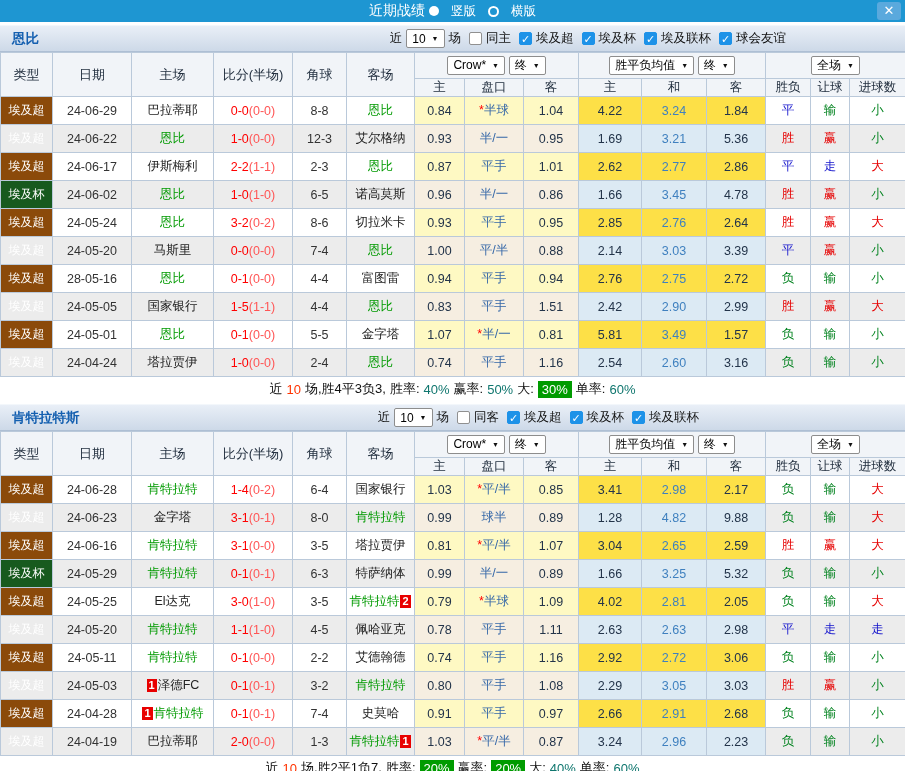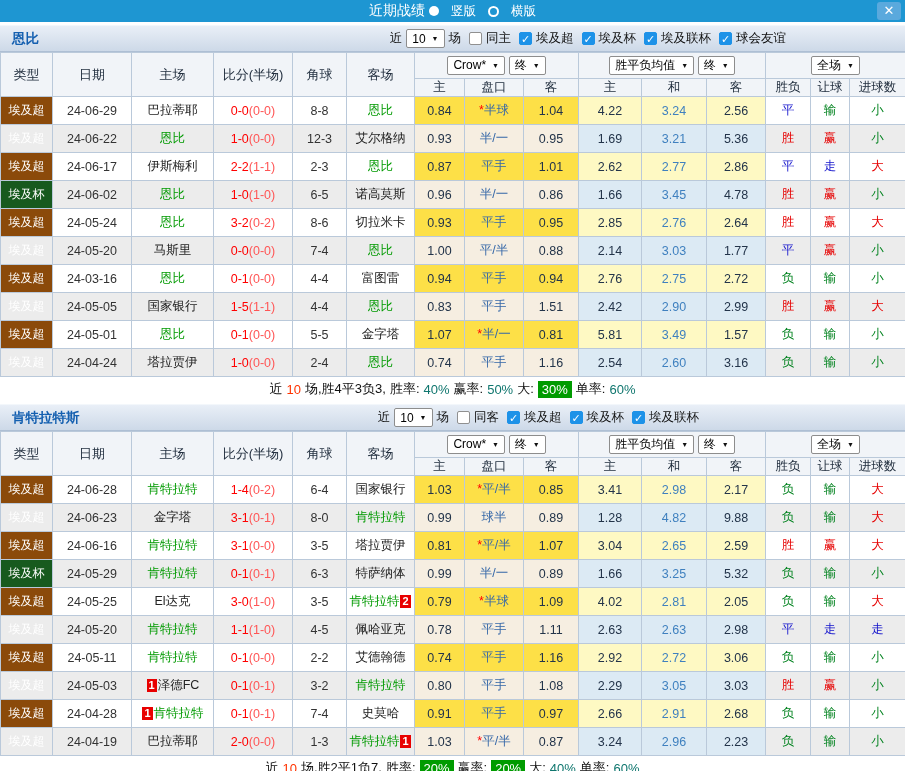--- a/index.html
+++ b/index.html
@@ -54,23 +54,23 @@
     border: 1px solid #bac9da; text-align: center;
     overflow: hidden; white-space: nowrap;
   }
   thead th { background: #f1f4f8; font-weight: normal; font-size: 13px; color: #222f3f; }
   .ddrow th { height: 26px; }
   .subrow th { height: 17px; font-size: 12.5px; }
   tbody td { height: 28px; font-size: 12.5px; color: #333; background: #fff; }
   tr.even td { background: #ececec; }
   td.league { background: #8b4a0a; color: #fff; font-size: 12px; }
   td.league.cup { background: #175a1e; }
-  td.cream { background: #fde047; }
+  td.cream { background: #fef9c3; }
   tr.even td.cream { background: #f6eee1; }
-  td.blue { background: #fef9c3; }
+  td.blue { background: #fde047; }
   tr.even td.blue { background: #dceaf4; }
   .subj { color: #009a00; }
   .opp { color: #222; }
   td.score { color: #f00; }
   .half { color: #f55; }
   td.od, td.av { color: #23344a; }
   td.hc { color: #3668a8; }
   td.avm { color: #3f80bf; }
   .star { color: #f00; }
   .badge {
@@ -191,21 +191,21 @@
             <td class="date">24-06-29</td>
             <td><span class="opp">巴拉蒂耶</span></td>
             <td class="score"><span>0-0</span><span class="half">(0-0)</span></td>
             <td>8-8</td>
             <td><span class="subj">恩比</span></td>
             <td class="cream od">0.84</td>
             <td class="cream hc"><span class="star">*</span><span>半球</span></td>
             <td class="cream od">1.04</td>
             <td class="blue av">4.22</td>
             <td class="blue avm">3.24</td>
-            <td class="blue av">2.56</td>
+            <td class="blue av">1.84</td>
             <td class="res-b">平</td>
             <td class="res-g">输</td>
             <td class="res-g">小</td>
           </tr>
           <tr class="even">
             <td class="league">埃及超</td>
             <td class="date">24-06-22</td>
             <td><span class="subj">恩比</span></td>
             <td class="score"><span>1-0</span><span class="half">(0-0)</span></td>
             <td>12-3</td>
@@ -276,28 +276,28 @@
             <td class="date">24-05-20</td>
             <td><span class="opp">马斯里</span></td>
             <td class="score"><span>0-0</span><span class="half">(0-0)</span></td>
             <td>7-4</td>
             <td><span class="subj">恩比</span></td>
             <td class="cream od">1.00</td>
             <td class="cream hc"><span>平/半</span></td>
             <td class="cream od">0.88</td>
             <td class="blue av">2.14</td>
             <td class="blue avm">3.03</td>
-            <td class="blue av">1.77</td>
+            <td class="blue av">3.39</td>
             <td class="res-b">平</td>
             <td class="res-r">赢</td>
             <td class="res-g">小</td>
           </tr>
           <tr>
             <td class="league">埃及超</td>
-            <td class="date">24-03-16</td>
+            <td class="date">28-05-16</td>
             <td><span class="subj">恩比</span></td>
             <td class="score"><span>0-1</span><span class="half">(0-0)</span></td>
             <td>4-4</td>
             <td><span class="opp">富图雷</span></td>
             <td class="cream od">0.94</td>
             <td class="cream hc"><span>平手</span></td>
             <td class="cream od">0.94</td>
             <td class="blue av">2.76</td>
             <td class="blue avm">2.75</td>
             <td class="blue av">2.72</td>

